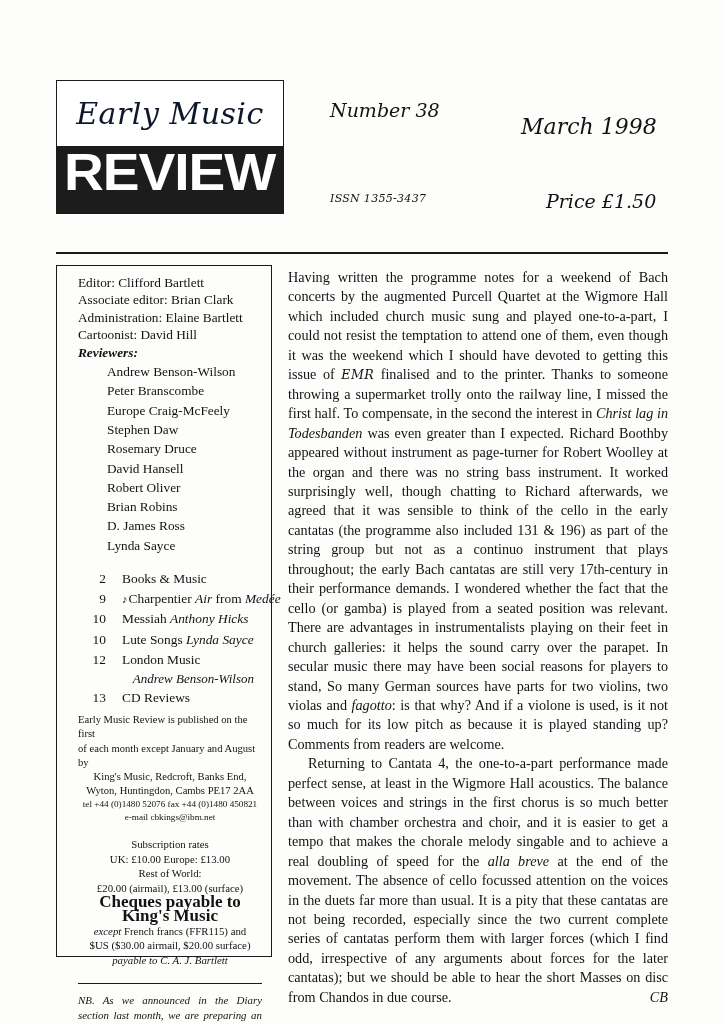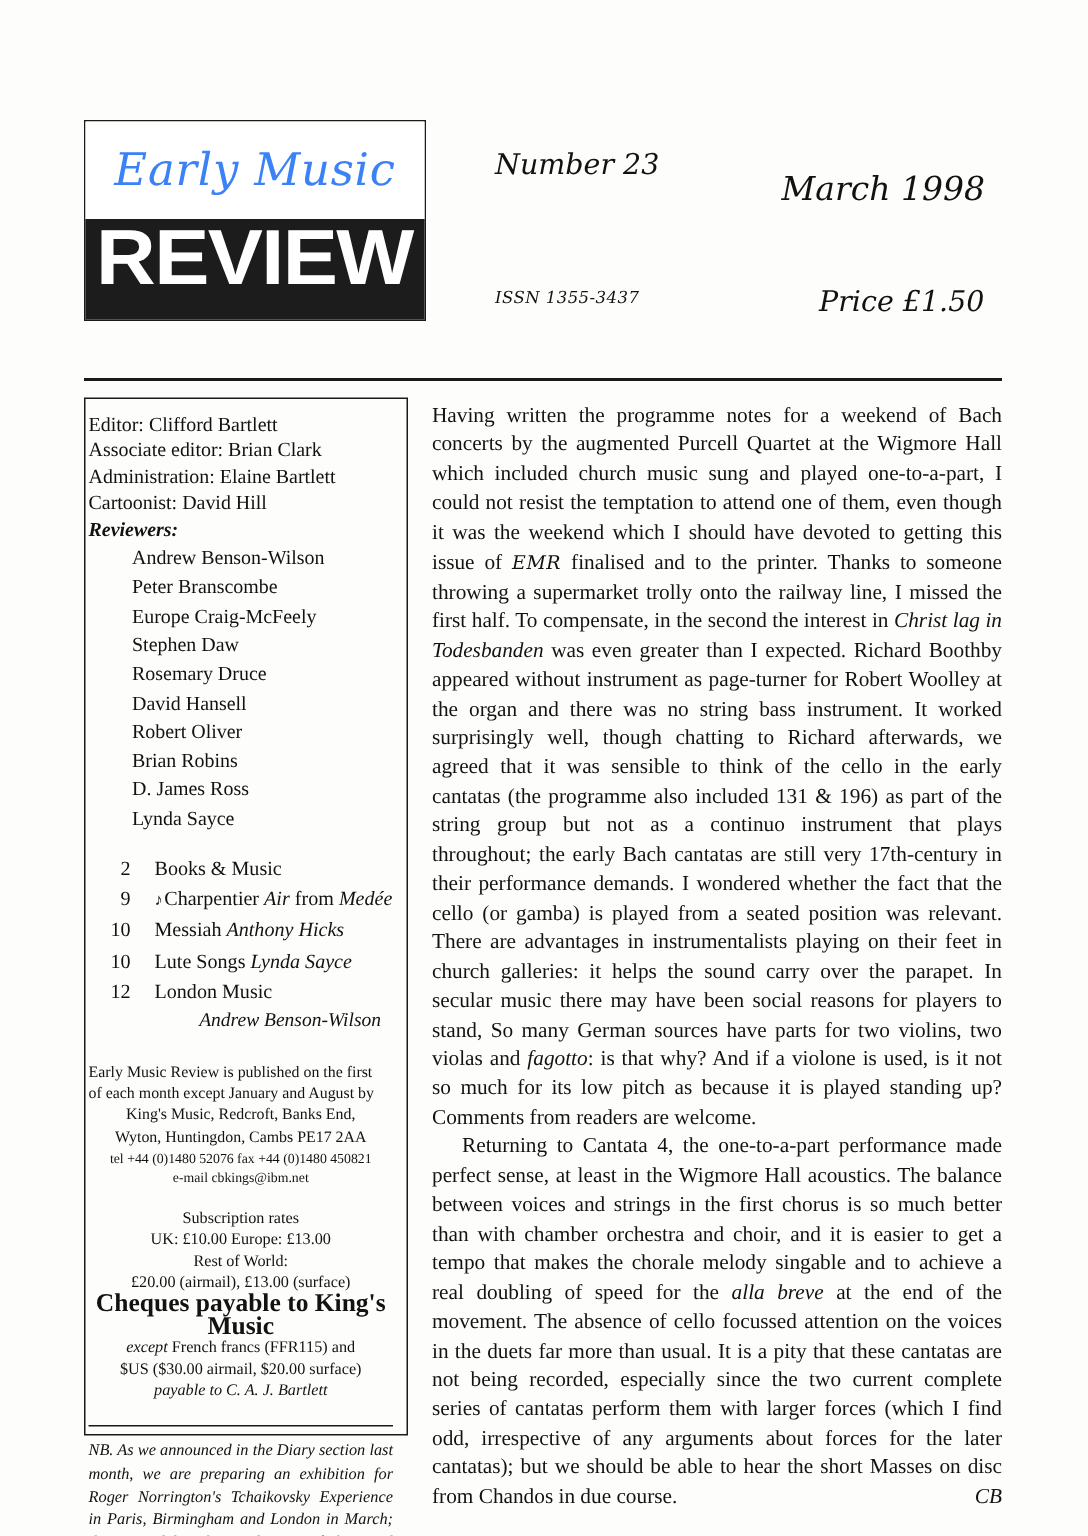--- a/index.html
+++ b/index.html
@@ -43,21 +43,21 @@
     display: flex;
     align-items: center;
     justify-content: center;
     background: #ffffff;
   }
   .logo-top span {
     font-family: "DejaVu Serif", "Liberation Serif", serif;
     font-style: italic;
     font-size: 30px;
     letter-spacing: 0.5px;
-    color: #3b82f6;
+    color: #0f172a;
     white-space: nowrap;
   }
   .logo-bottom {
     height: 51%;
     background: #1c1c1c;
     display: flex;
     justify-content: center;
     overflow: hidden;
   }
   .logo-bottom span {
@@ -120,21 +120,21 @@
 
   
   .sidebar {
     position: absolute;
     left: 56px;
     top: 265px;
     width: 216px;
     height: 692px;
     border: 1.3px solid #1a1a1a;
     box-sizing: border-box;
-    padding: 8px 9px 0 2px;
+    padding: 8px 9px 0 21px;
   }
   .staff {
     font-size: 13.3px;
     line-height: 17.4px;
   }
   .staff div { white-space: nowrap; }
   .reviewers-label {
     font-style: italic;
     font-weight: bold;
   }
@@ -173,21 +173,21 @@
   .contents-sub {
     text-align: right;
     padding-right: 8px;
     font-style: italic;
     font-size: 13px;
     line-height: 18px;
   }
 
   
   .pub-block {
-    margin-top: 20px;
+    margin-top: 5px;
     font-size: 10.6px;
     line-height: 14.2px;
     text-align: center;
   }
   .pub-block .flush-left { text-align: left; }
   .pub-tiny {
     font-size: 9.2px;
     line-height: 13px;
   }
 
@@ -248,21 +248,21 @@
 
     <div class="logo-box">
       <div class="logo-top">
         <span>Early Music</span>
       </div>
       <div class="logo-bottom">
         <span>REVIEW</span>
       </div>
     </div>
 
-    <div class="issue-number">Number 23</div>
+    <div class="issue-number">Number 38</div>
     <div class="issue-date">March  1998</div>
     <div class="issn">ISSN 1355-3437</div>
     <div class="price">Price £1.50</div>
   </div>
 
   <div class="top-rule"></div>
 
   <div class="sidebar">
 
     <div class="staff">
@@ -308,20 +308,24 @@
         <span class="c-title"><span>Lute Songs </span><i>Lynda Sayce</i></span>
       </div>
 
       <div class="contents-row">
         <span class="c-page">12</span>
         <span class="c-title"><span>London Music</span></span>
       </div>
 
       <div class="contents-sub">Andrew Benson-Wilson</div>
 
+      <div class="contents-row">
+        <span class="c-page">13</span>
+        <span class="c-title"><span>CD Reviews</span></span>
+      </div>
     </div>
 
     <div class="pub-block">
       <div class="flush-left">Early Music Review is published on the first</div>
       <div class="flush-left">of each month except January and August by</div>
       <div>King's Music, Redcroft, Banks End,</div>
       <div>Wyton, Huntingdon, Cambs PE17 2AA</div>
       <div class="pub-tiny">tel +44 (0)1480 52076    fax +44 (0)1480 450821</div>
       <div class="pub-tiny">e-mail cbkings@ibm.net</div>
     </div>

